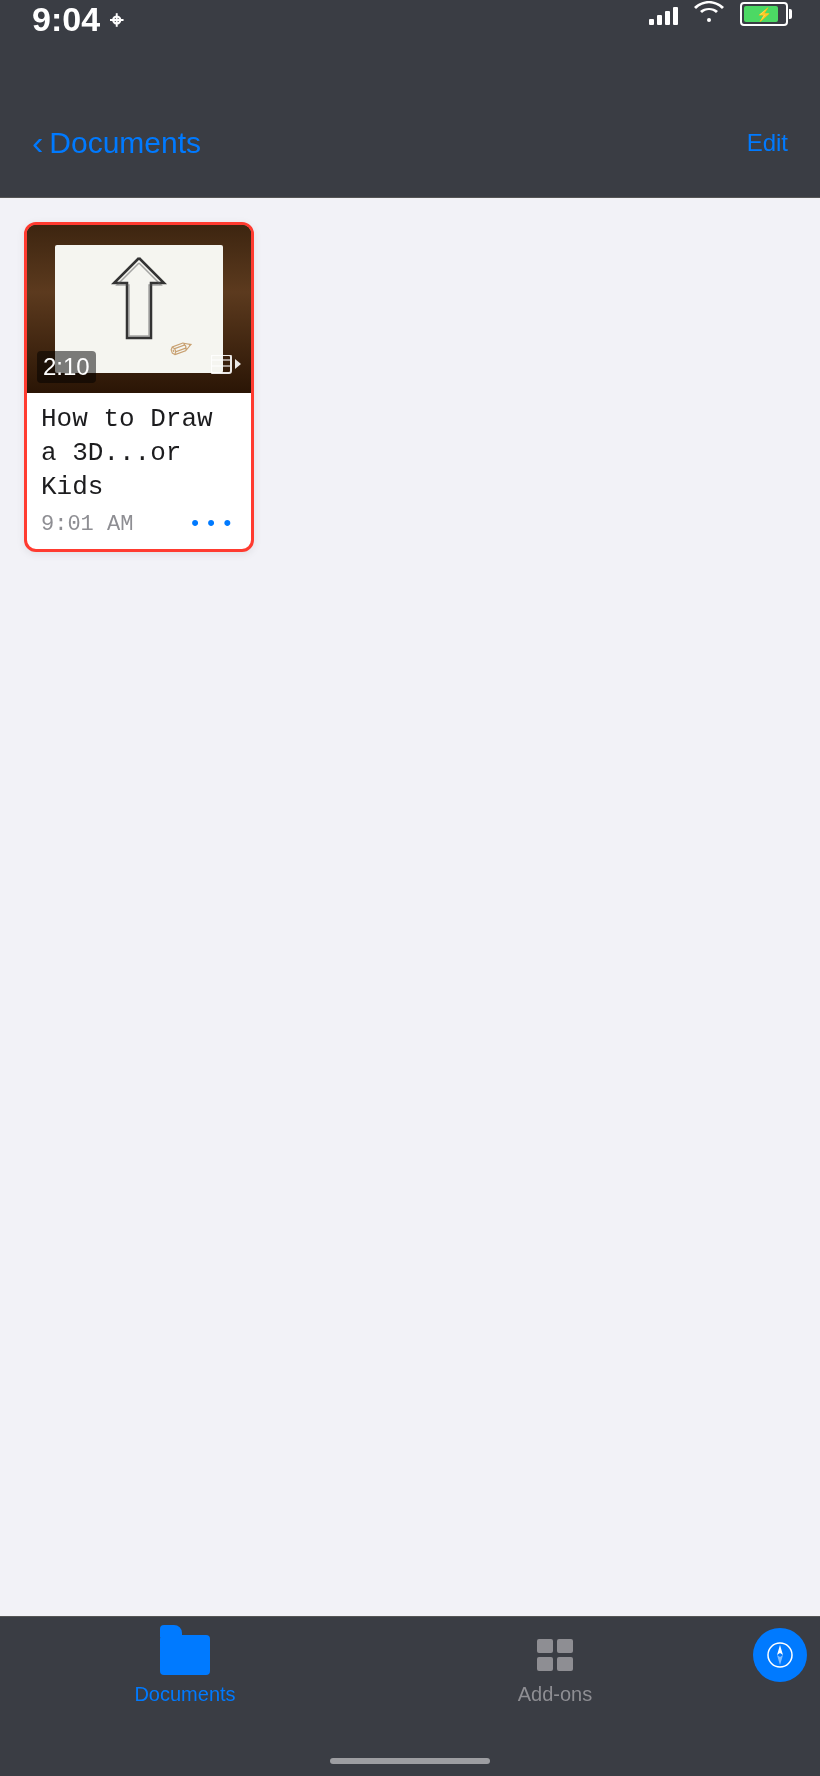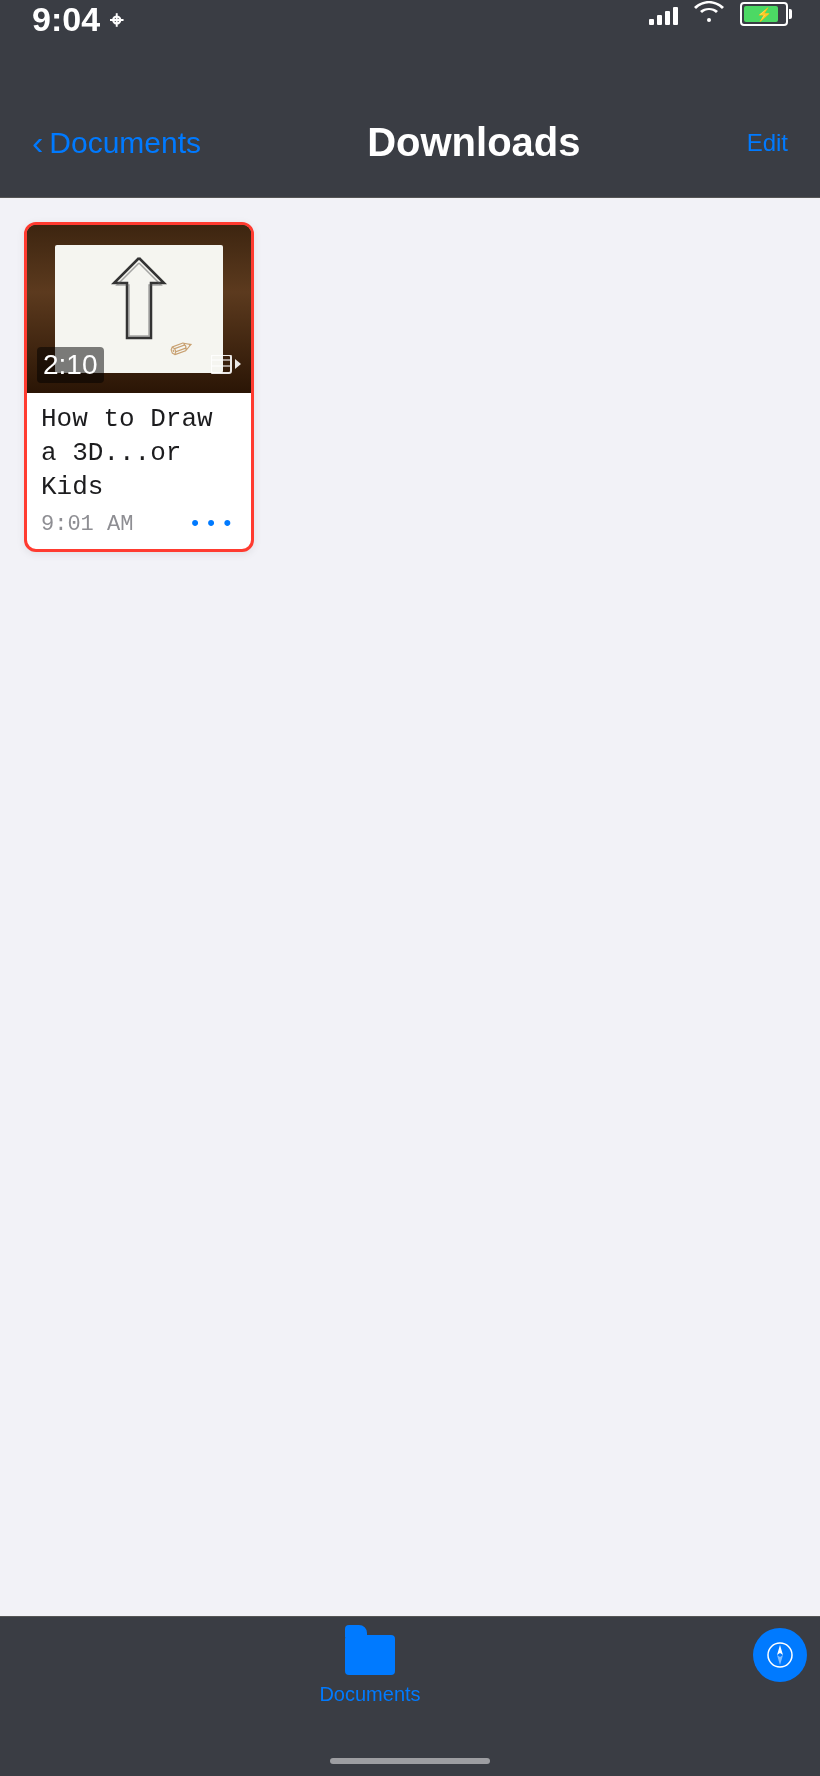--- a/index.html
+++ b/index.html
@@ -186,21 +186,21 @@
       right: 30px;
       font-size: 28px;
       color: #c8a070;
       transform: rotate(-20deg);
     }
     .video-duration {
       position: absolute;
       bottom: 10px;
       left: 10px;
       color: white;
-      font-size: 28px;
+      font-size: 24px;
       font-weight: 500;
       background: rgba(0,0,0,0.5);
       padding: 2px 6px;
       border-radius: 4px;
     }
     .video-type-icon {
       position: absolute;
       bottom: 10px;
       right: 10px;
       color: white;
@@ -350,21 +350,20 @@
       </div>
     </div>
   </div>
 </div>
 
 <div class="nav-bar">
   <div class="nav-back">
     <span class="nav-back-chevron">‹</span>
     <span class="nav-back-text">Documents</span>
   </div>
-  <span class="nav-title">Downloads</span>
   <span class="nav-edit">Edit</span>
 </div>
 
 <div class="main-content">
   <div class="file-grid">
 
     <div class="file-card">
 
       <div class="file-thumbnail">
         <div class="video-thumbnail-bg">
@@ -411,20 +410,31 @@
 
   <div class="tab-item">
     <div class="tab-icon">
       <div class="tab-icon-folder"></div>
     </div>
     <span class="tab-label active">Documents</span>
   </div>
 
 
 
+  <div class="tab-item">
+    <div class="tab-icon">
+      <svg width="44" height="40" viewBox="0 0 44 40" fill="#8e8e93">
+        <rect x="4" y="4" width="16" height="14" rx="2"></rect>
+        <rect x="24" y="4" width="16" height="14" rx="2"></rect>
+        <rect x="4" y="22" width="16" height="14" rx="2"></rect>
+        <rect x="24" y="22" width="16" height="14" rx="2"></rect>
+      </svg>
+    </div>
+    <span class="tab-label">Add-ons</span>
+  </div>
 
   <div class="tab-item" style="max-width:80px;">
     <div class="tab-icon">
       <div class="tab-compass">
         <svg width="28" height="28" viewBox="0 0 28 28" fill="white">
           <circle cx="14" cy="14" r="12" fill="none" stroke="white" stroke-width="1.5"></circle>
           <polygon points="14,4 17,14 14,12 11,14" fill="white"></polygon>
           <polygon points="14,24 11,14 14,16 17,14" fill="rgba(255,255,255,0.5)"></polygon>
         </svg>
       </div>

